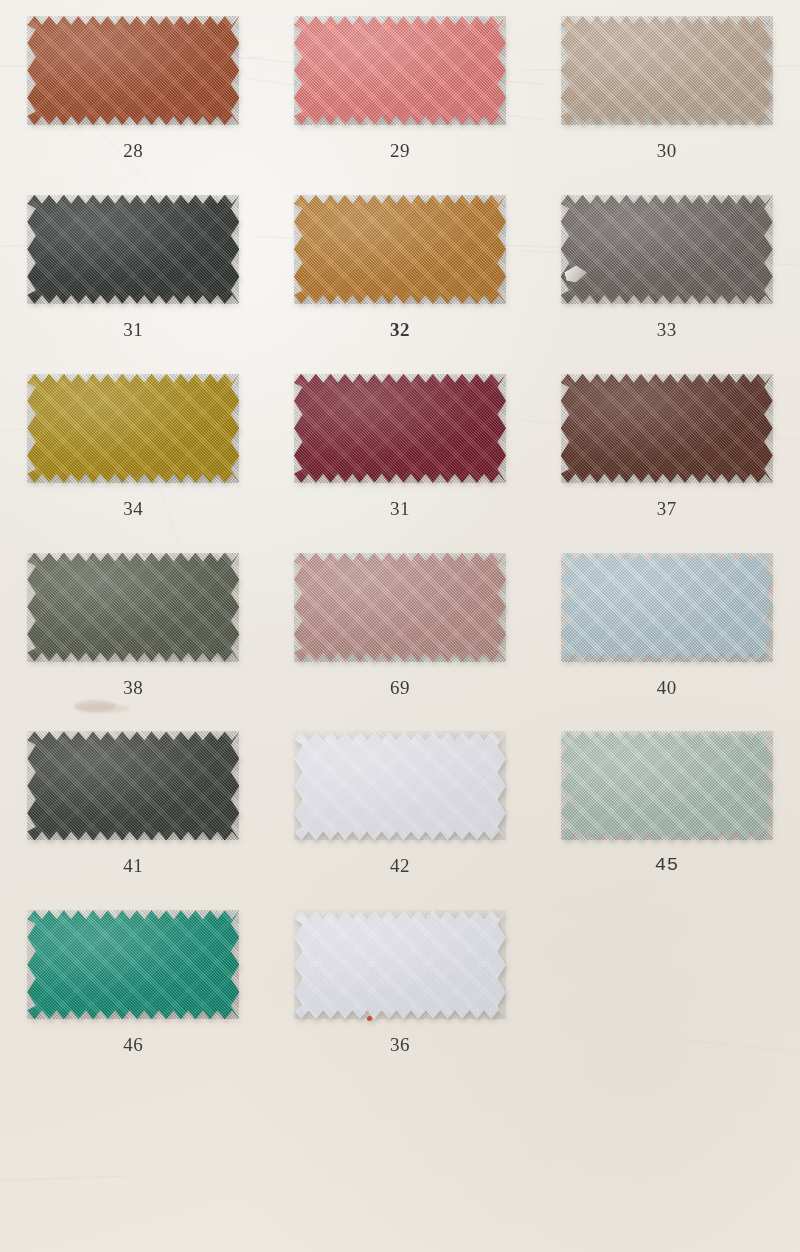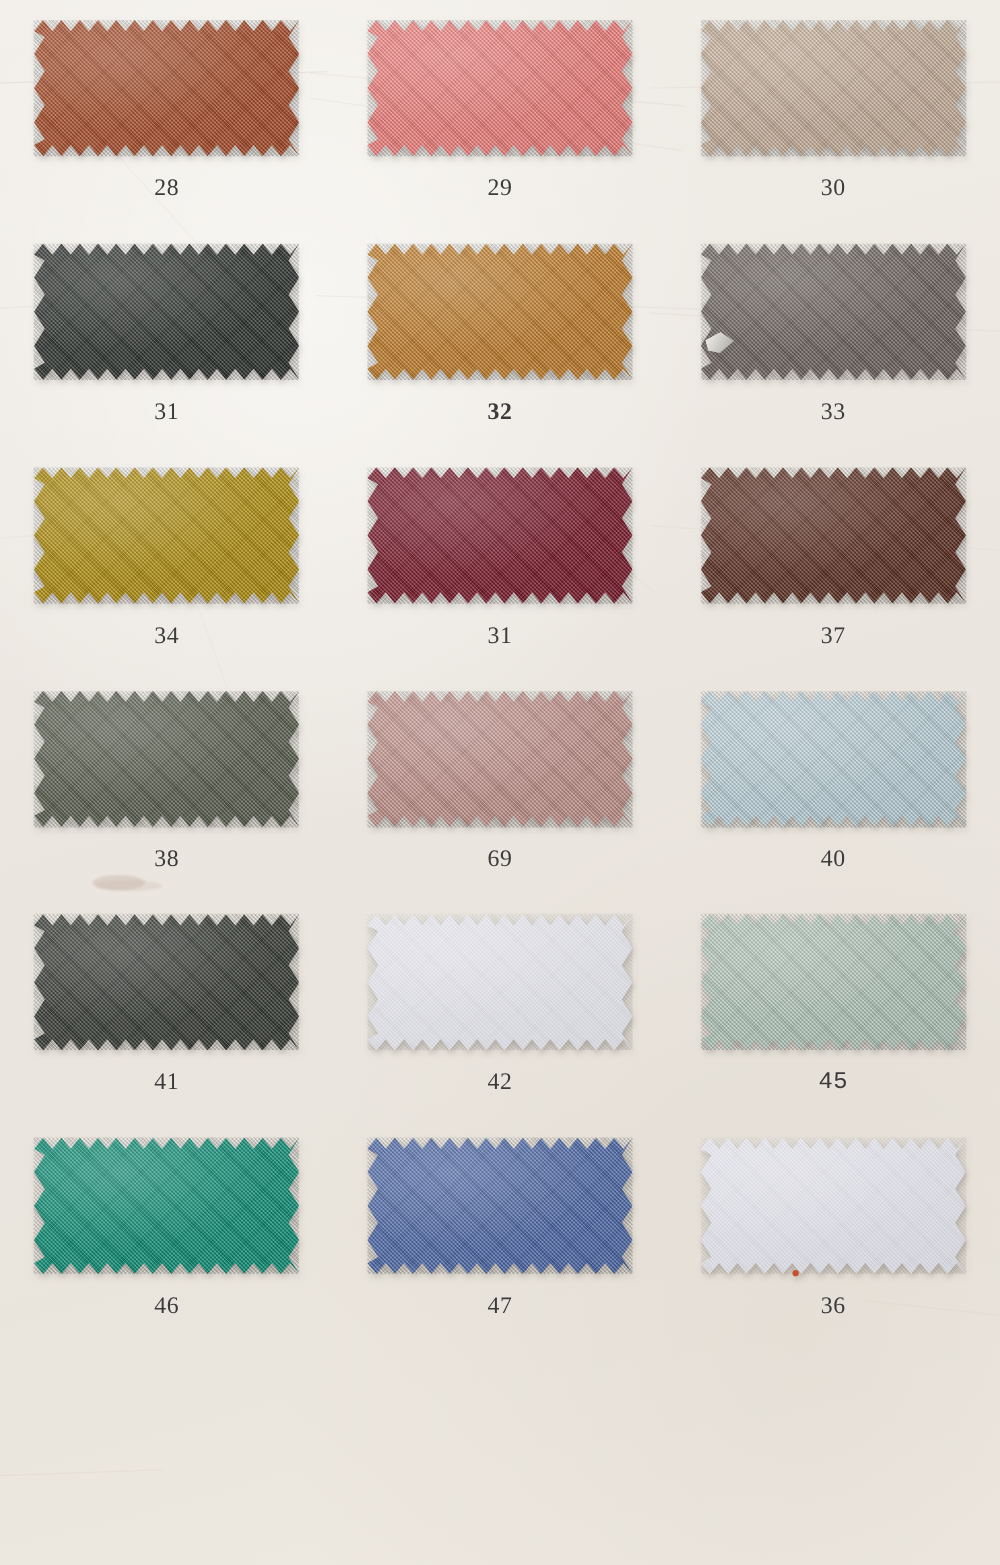--- a/index.html
+++ b/index.html
@@ -321,28 +321,20 @@
 
     <div class="swatch-cell">
       <div class="swatch-chip">
         <div class="swatch-body" style="background-color: rgb(14, 146, 120);"></div>
         <div class="swatch-weave"></div>
         <div class="swatch-sheen"></div>
       </div>
       <div class="swatch-label" style="color: rgb(59, 59, 59);">46</div>
     </div>
 
-    <div class="swatch-cell">
-      <div class="swatch-chip">
-        <div class="swatch-body" style="background-color: rgb(79, 107, 172);"></div>
-        <div class="swatch-weave"></div>
-        <div class="swatch-sheen"></div>
-      </div>
-      <div class="swatch-label" style="color: rgb(59, 59, 59);">47</div>
-    </div>
 
     <div class="swatch-cell">
       <div class="swatch-chip">
         <div class="swatch-body" style="background-color: rgb(231, 231, 239);"></div>
         <div class="swatch-weave" style="opacity:.35;"></div>
         <div class="swatch-sheen"></div>
         <div class="speck" style="left:73px; bottom:-2px;"></div>
       </div>
       <div class="swatch-label" style="color: rgb(59, 59, 59);">36</div>
     </div>

